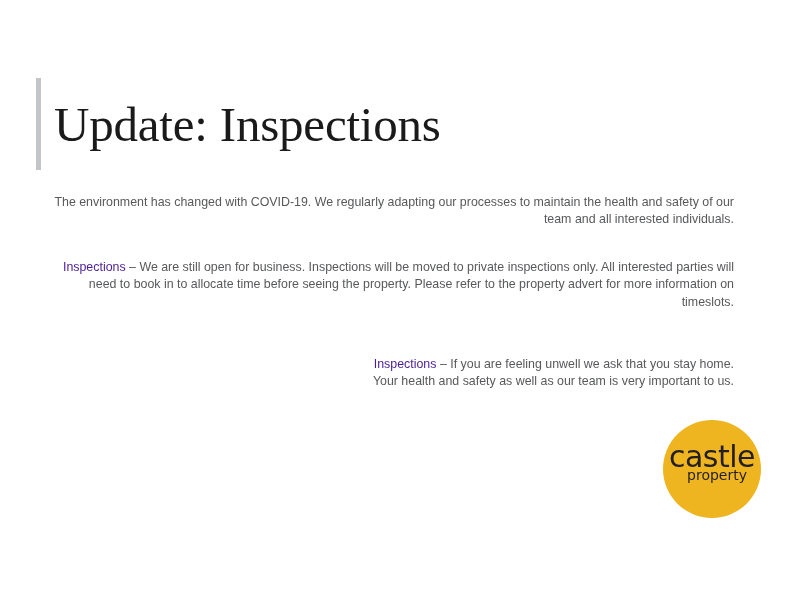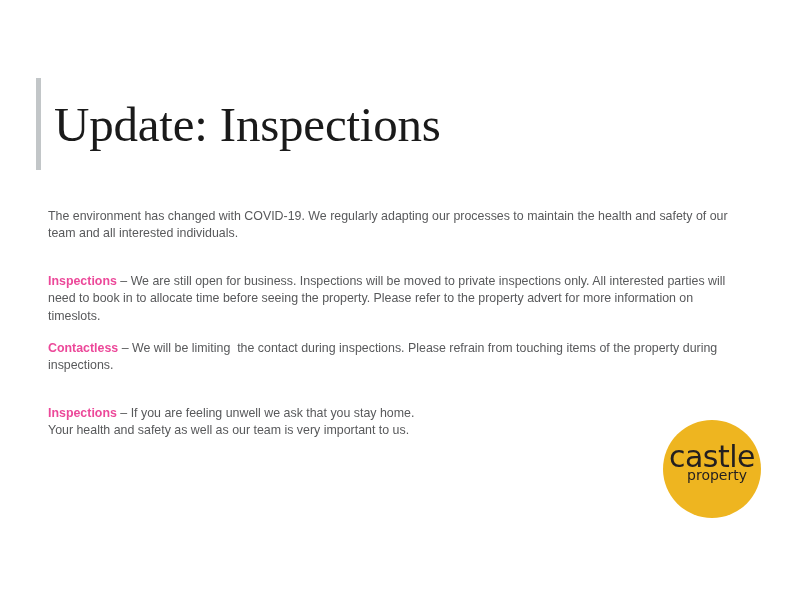--- a/index.html
+++ b/index.html
@@ -45,33 +45,34 @@
     letter-spacing: -0.2px;
     padding-left: 13px;
     white-space: nowrap;
     font-weight: 400;
   }
 
   
   .body-wrap {
     position: absolute;
     left: 48px;
-    top: 208px;
+    top: 194px;
     width: 686px;
+    text-align: right;
   }
   .para {
     color: #58595b;
     font-size: 12.4px;
     line-height: 17.4px;
     margin: 0;
     white-space: pre-wrap;
   }
   .para .lead {
-    font-weight: bold;
-    color: #ec4899;
+    font-weight: normal;
+    color: #4c1d95;
   }
   .gap-intro { height: 30px; }
   .gap-block { height: 15px; }
   .gap-closing { height: 36px; }
 
   
   .logo {
     position: absolute;
     left: 663px;
     top: 420px;
@@ -120,21 +121,20 @@
   <div class="body-wrap">
 
     <p class="para">The environment has changed with COVID-19. We regularly adapting our processes to maintain the health and safety of our team and all interested individuals.</p>
 
     <div class="gap-intro"></div>
 
     <p class="para"><span class="lead">Inspections</span><span> – </span><span>We are still open for business. Inspections will be moved to private inspections only. All interested parties will need to book in to allocate time before seeing the property. Please refer to the property advert for more information on timeslots.</span></p>
 
     <div class="gap-block"></div>
 
-    <p class="para"><span class="lead">Contactless</span><span> – </span><span>We will be limiting  the contact during inspections. Please refrain from touching items of the property during inspections.</span></p>
 
     <div class="gap-block"></div>
 
 
     <div class="gap-block"></div>
 
     <p class="para"><span class="lead">Inspections</span><span> – </span><span>If you are feeling unwell we ask that you stay home.
 Your health and safety as well as our team is very important to us.</span></p>
 
     <div class="gap-closing"></div>

